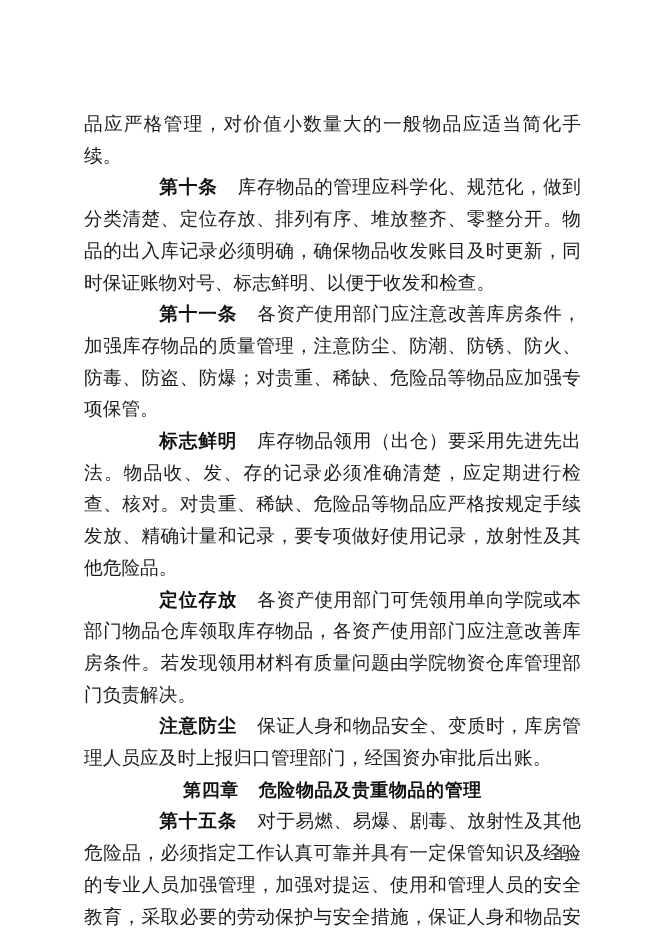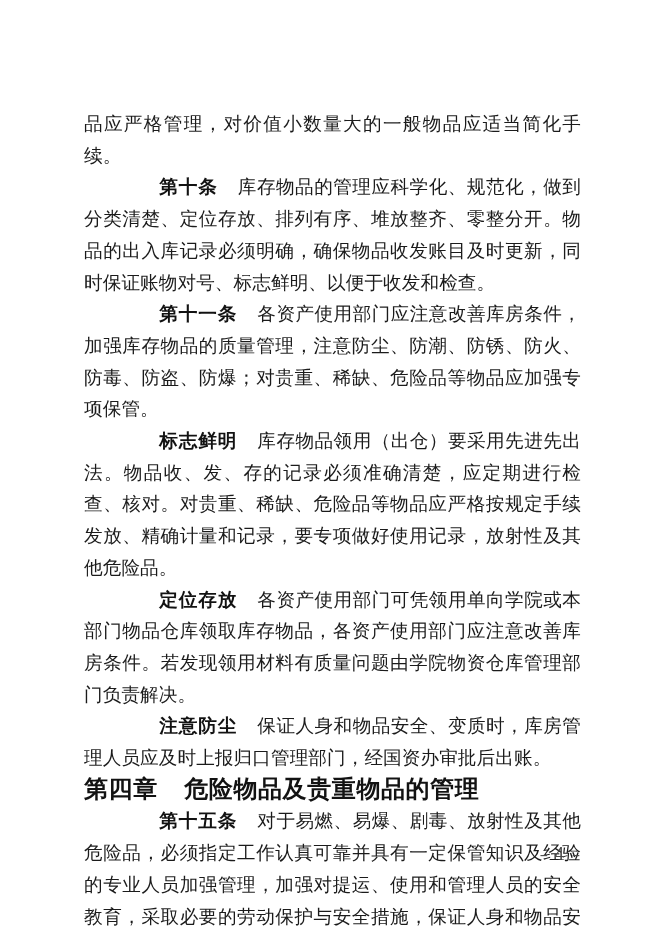--- a/index.html
+++ b/index.html
@@ -63,24 +63,24 @@
 
   
   .gap {
     display: inline-block;
     width: 1.05em;
   }
 
   
   .chapter {
     margin: 0;
-    font-size: 24px;
+    font-size: 18px;
     line-height: 31.7px;
     font-weight: 700;
-    text-align: left;
+    text-align: center;
     color: #121212;
     letter-spacing: 0.6px;
     text-indent: 0;
   }
   .chapter .ch-gap {
     display: inline-block;
     width: 1.1em;
   }
 
   

